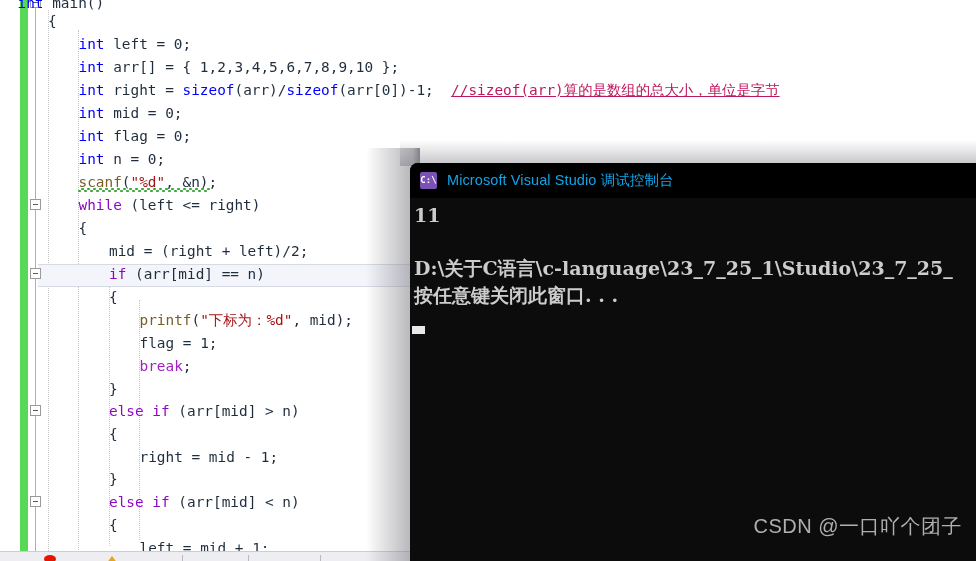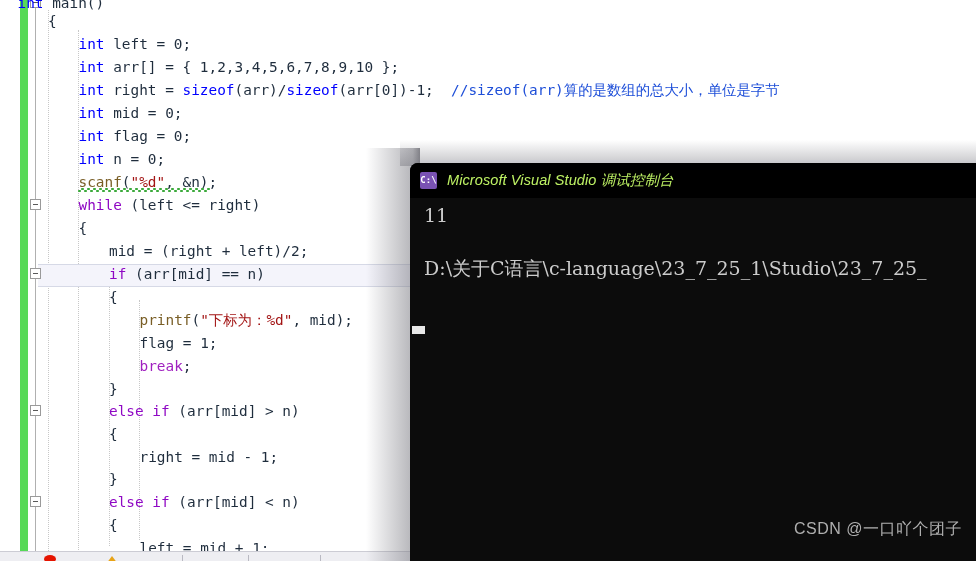--- a/index.html
+++ b/index.html
@@ -75,21 +75,21 @@
     width: 0;
     border-left: 1px dotted #c8c8c8;
   }
 
   
   .kw   { color: #0000ff; }
   .kw2  { color: #a020c0; }
   .ctl  { color: #8f08c4; }
   .fn   { color: #795e26; text-align: right; }
   .str  { color: #a31515; }
-  .cmt  { color: #1d4ed8; }
+  .cmt  { color: #be185d; text-decoration: underline; }
   .pl   { color: #1f2d3d; }
 
   
   .squiggle {
     position: absolute;
     height: 4px;
     background-image:
       radial-gradient(circle at 1.5px 3px, #3ba93b 1.1px, transparent 1.2px),
       radial-gradient(circle at 4.5px 1px, #3ba93b 1.1px, transparent 1.2px);
     background-size: 6px 4px;
@@ -180,48 +180,48 @@
     left: 0; top: 0;
     width: 17px; height: 17px;
     line-height: 17px;
     text-align: center;
     font-family: "DejaVu Sans Mono", monospace;
     font-size: 9px;
     font-weight: bold;
     color: #ffffff;
   }
   #console-title {
-    color: #bef264;
+    color: #0ea5e9;
     font-family: "Liberation Sans", sans-serif;
     font-size: 14.5px;
     letter-spacing: 0.1px;
-    font-style: italic;
   }
   #console-body {
     position: relative;
-    padding: 4px 0 0 14px;
+    padding: 4px 0 0 4px;
     font-family: "DejaVu Serif", "Liberation Serif", serif;
     font-size: 19px;
     line-height: 26.5px;
     color: #cccccc;
     white-space: pre;
+    font-weight: bold;
   }
   #console-body .cline { height: 26.5px; }
   #console-cursor {
     position: absolute;
     left: 2px; top: 163px;
     width: 13px; height: 8px;
     background: #e8e8e8;
   }
   #watermark {
     position: absolute;
     right: 14px; bottom: 21px;
     color: #bdbdbd;
     font-family: "Liberation Sans", sans-serif;
-    font-size: 16px;
+    font-size: 20px;
     letter-spacing: 0.5px;
     opacity: 0.92;
   }
 </style>
 </head>
 <body>
 
 <div id="ide">
 
   <div class="change-bar"></div>
@@ -258,16 +258,16 @@
 <div id="console-shadow"></div>
 <div id="console-shadow-top"></div>
 
 <div id="console">
   <div id="console-titlebar">
     <div class="console-app-icon">
       <span>C:\</span>
     </div>
     <div id="console-title">Microsoft Visual Studio 调试控制台</div>
   </div>
-  <div id="console-body"><div class="cline">11</div><div class="cline">&nbsp;</div><div class="cline">D:\关于C语言\c-language\23_7_25_1\Studio\23_7_25_</div></div>
+  <div id="console-body"><div class="cline">11</div><div class="cline">&nbsp;</div><div class="cline">D:\关于C语言\c-language\23_7_25_1\Studio\23_7_25_</div><div class="cline">按任意键关闭此窗口. . .</div></div>
   <div id="console-cursor"></div>
   <div id="watermark">CSDN @一口吖个团子</div>
 </div>
 
 </body></html>

